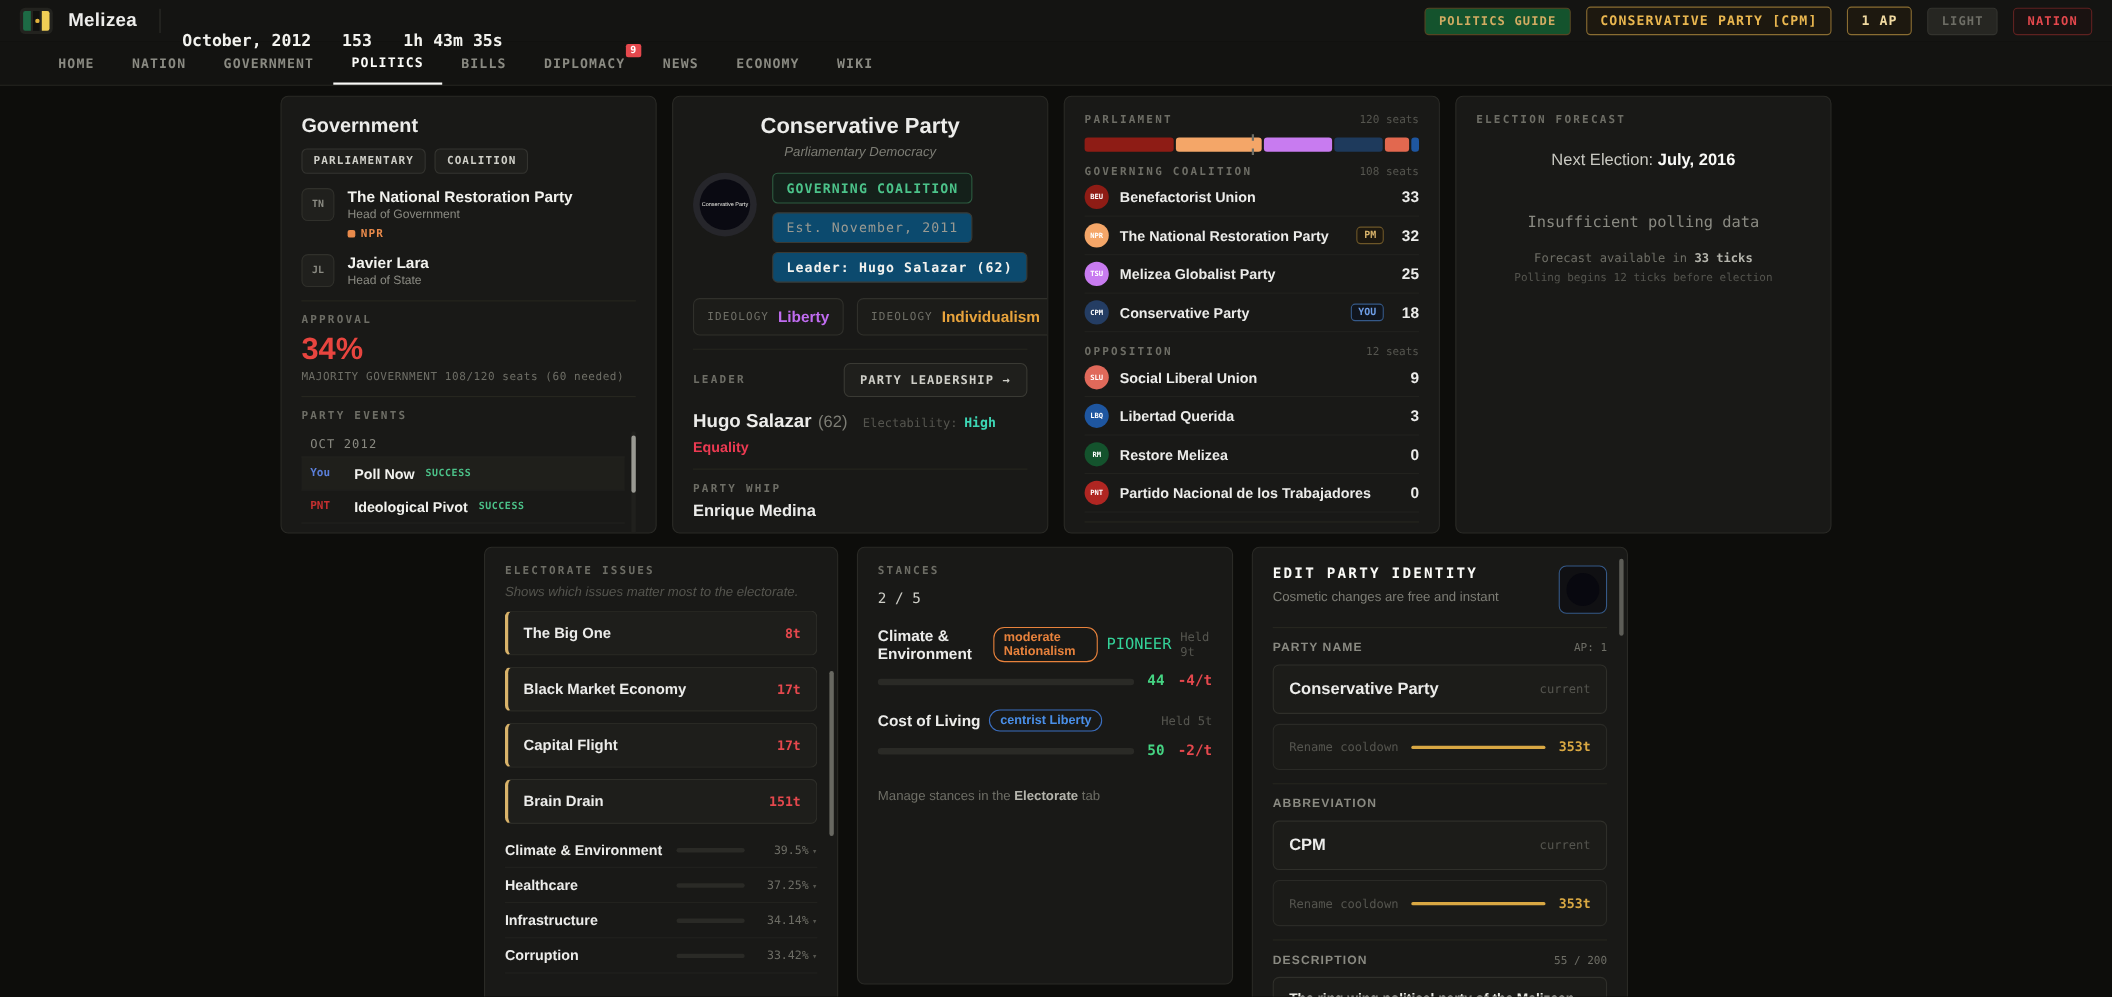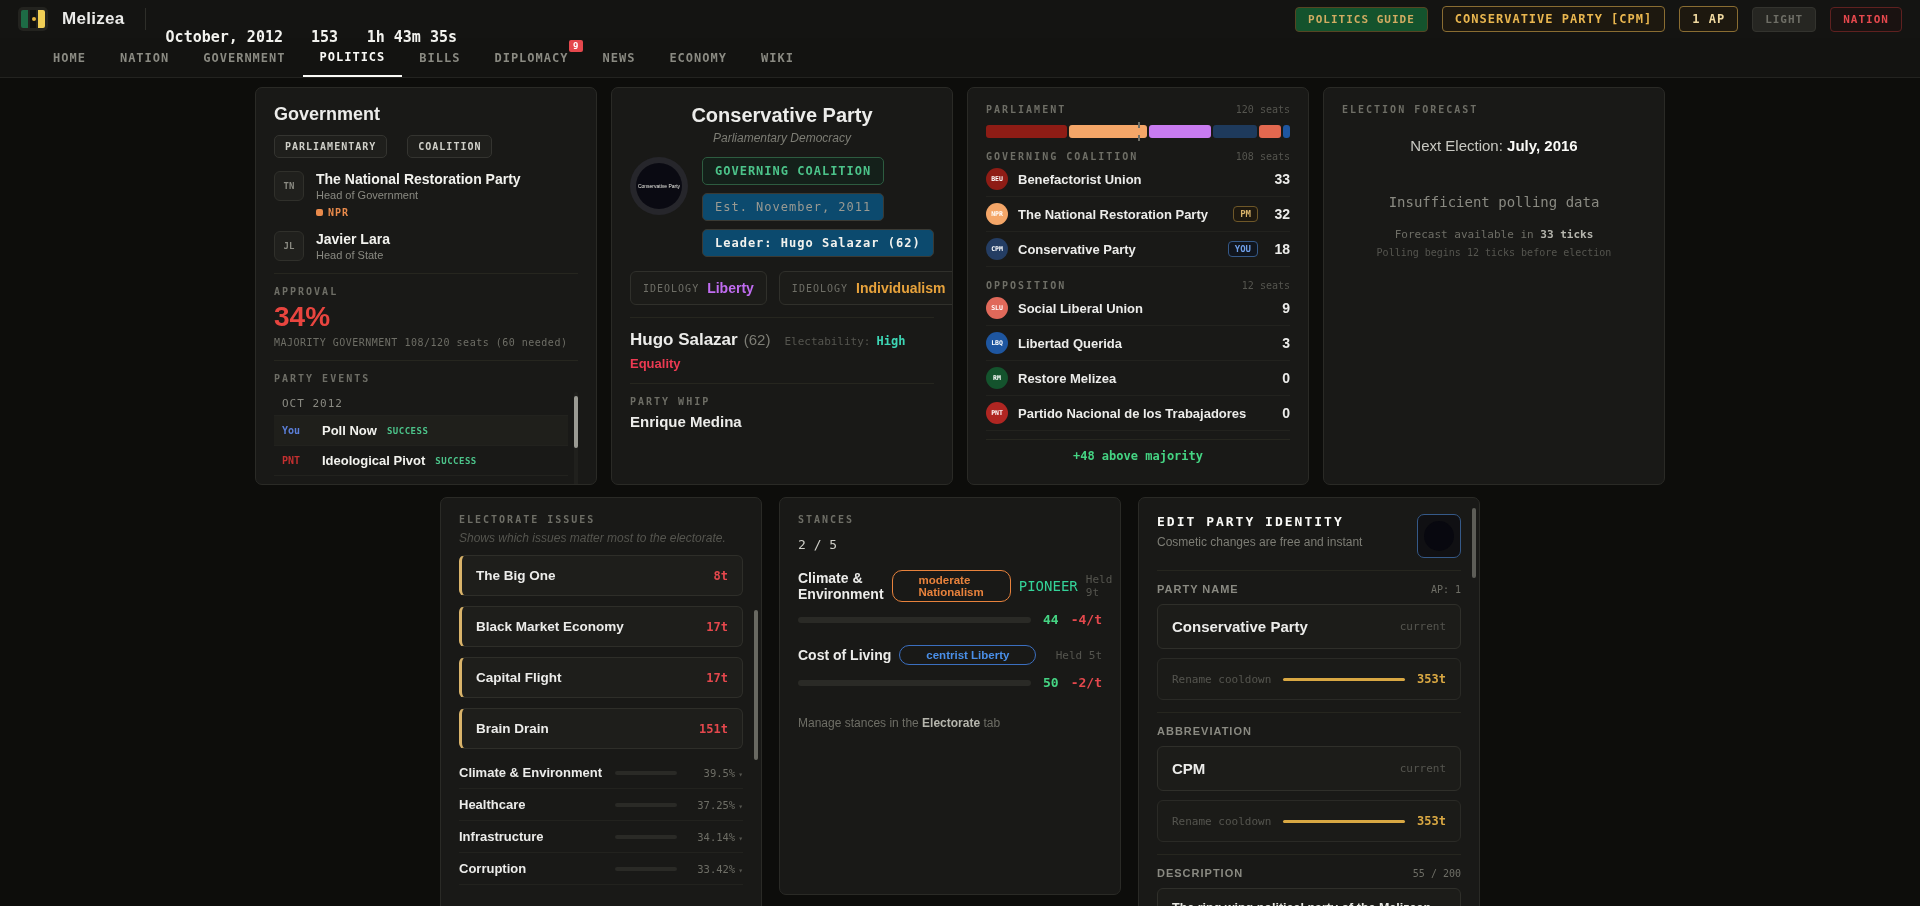--- a/index.html
+++ b/index.html
@@ -37,21 +37,21 @@
   .content { padding-top:9px; }
   .row { display:flex; justify-content:center; gap:14px; }
   .row2 { margin-top:12px; gap:17px; }
   .panel { background:#191917; border:1px solid #2a2a26; border-radius:7px; padding:16px 18px; position:relative; overflow:hidden; }
   .p-r1 { width:342px; height:398px; }
   .sec-label { font-family:"DejaVu Sans Mono", monospace; font-size:10px; font-weight:bold; letter-spacing:2px; color:#6e6e66; }
   .divider { height:1px; background:#26261f; margin:12px 0; }
 
   
   .gov-title { font-size:18px; font-weight:bold; }
-  .gov-badges { display:flex; gap:20px; margin-top:10px; }
+  .gov-badges { display:flex; gap:8px; margin-top:10px; }
   .gchip { font-family:"DejaVu Sans Mono", monospace; font-size:10px; font-weight:bold; letter-spacing:1px; color:#cfcfc8; background:#1f1f1c; border:1px solid #343430; border-radius:5px; padding:5px 10px; }
   .member { display:flex; gap:12px; margin-top:13px; cursor:pointer; }
   .m-avatar { width:30px; height:30px; border-radius:6px; background:#20201d; border:1px solid #30302b; color:#8a8a82; font-family:"DejaVu Sans Mono", monospace; font-size:9px; font-weight:bold; display:flex; align-items:center; justify-content:center; flex:none; }
   .m-name { font-size:14px; font-weight:bold; color:#f2f2ee; }
   .m-role { font-size:11px; color:#8a8a82; margin-top:2px; }
   .m-tag { display:flex; align-items:center; gap:5px; margin-top:6px; }
   .m-dot { width:7px; height:7px; border-radius:2px; background:#e98a4b; }
   .m-tag span { font-family:"DejaVu Sans Mono", monospace; font-size:10px; font-weight:bold; color:#e98a4b; letter-spacing:1px; }
   .approval-val { font-size:28px; font-weight:bold; color:#e8453f; font-family:Liberation Sans, sans-serif; margin-top:4px; }
   .majority { font-family:"DejaVu Sans Mono", monospace; font-size:10px; color:#6e6e66; margin-top:4px; letter-spacing:.5px; }
@@ -130,21 +130,21 @@
   .issue-bar .fill { height:100%; background:#4cbf6b; border-radius:2px; }
   .issue-pct { font-family:"DejaVu Sans Mono", monospace; font-size:10.5px; color:#6e6e66; width:56px; text-align:right; }
   .trend { font-size:8px; color:#55554f; margin-left:3px; }
   .el-scroll { position:absolute; right:3px; top:112px; width:4px; height:150px; background:#8a8a82; border-radius:2px; opacity:.7; }
 
   
   .st-count { font-family:"DejaVu Sans Mono", monospace; font-size:13px; color:#cfcfc8; margin-top:12px; }
   .stance { margin-top:18px; }
   .st-hdr { display:flex; align-items:center; gap:8px; }
   .st-name { font-size:14px; font-weight:bold; }
-  .st-chip { font-size:11.5px; font-weight:bold; padding:3px 26px; border-radius:10px; border:1px solid; background:transparent; }
+  .st-chip { font-size:11.5px; font-weight:bold; padding:3px 9px; border-radius:10px; border:1px solid; background:transparent; }
   .st-chip.orange { color:#e8823c; border-color:#e8823c; }
   .st-chip.blue { color:#4a8fe8; border-color:#3b6fc0; }
   .st-pioneer { font-family:"DejaVu Sans Mono", monospace; font-size:14px; font-weight:normal; color:#34d399; margin-left:auto; }
   .st-held { font-family:"DejaVu Sans Mono", monospace; font-size:11px; color:#55554f; }
   .st-held.push { margin-left:auto; }
   .st-barrow { display:flex; align-items:center; gap:12px; margin-top:10px; }
   .st-bar { flex:1; height:6px; border-radius:3px; background:#2a2a26; overflow:hidden; }
   .st-bar .fill { height:100%; background:#4cbf6b; border-radius:3px; }
   .st-val { font-family:"DejaVu Sans Mono", monospace; font-size:13px; font-weight:bold; color:#45d483; }
   .st-delta { font-family:"DejaVu Sans Mono", monospace; font-size:13px; font-weight:bold; color:#e5484d; }
@@ -292,20 +292,24 @@
         <div class="ideo">
           <span class="k">IDEOLOGY</span>
           <span class="v" style="color: rgb(192, 108, 240);">Liberty</span>
         </div>
         <div class="ideo">
           <span class="k">IDEOLOGY</span>
           <span class="v" style="color: rgb(232, 163, 60);">Individualism</span>
         </div>
       </div>
       <div class="divider"></div>
+      <div class="leader-hdr">
+        <span class="sec-label">LEADER</span>
+        <button class="btn-leadership">PARTY LEADERSHIP →</button>
+      </div>
       <div class="leader-name-row">
         <span class="leader-name">Hugo Salazar</span>
         <span class="leader-age">(62)</span>
         <span class="elect-lbl">Electability:</span>
         <span class="elect-val">High</span>
       </div>
       <div class="leader-trait">Equality</div>
       <div class="divider"></div>
       <div class="sec-label">PARTY WHIP</div>
       <div class="whip-name">Enrique Medina</div>
@@ -336,20 +340,25 @@
         <span class="p-name">Benefactorist Union</span>
         <span class="p-count">33</span>
       </div>
       <div class="party-row">
         <span class="p-circle" style="background: rgb(244, 166, 104);">NPR</span>
         <span class="p-name">The National Restoration Party</span>
         <span class="p-badge pm">PM</span>
         <span class="p-count">32</span>
       </div>
       <div class="party-row">
+        <span class="p-circle" style="background: rgb(200, 123, 240);">TSU</span>
+        <span class="p-name">Melizea Globalist Party</span>
+        <span class="p-count">25</span>
+      </div>
+      <div class="party-row">
         <span class="p-circle" style="background: rgb(36, 61, 99);">CPM</span>
         <span class="p-name">Conservative Party</span>
         <span class="p-badge you">YOU</span>
         <span class="p-count">18</span>
       </div>
       <div class="pl-section">
         <span class="sec-label">OPPOSITION</span>
         <span class="pl-seats">12 seats</span>
       </div>
       <div class="party-row">

